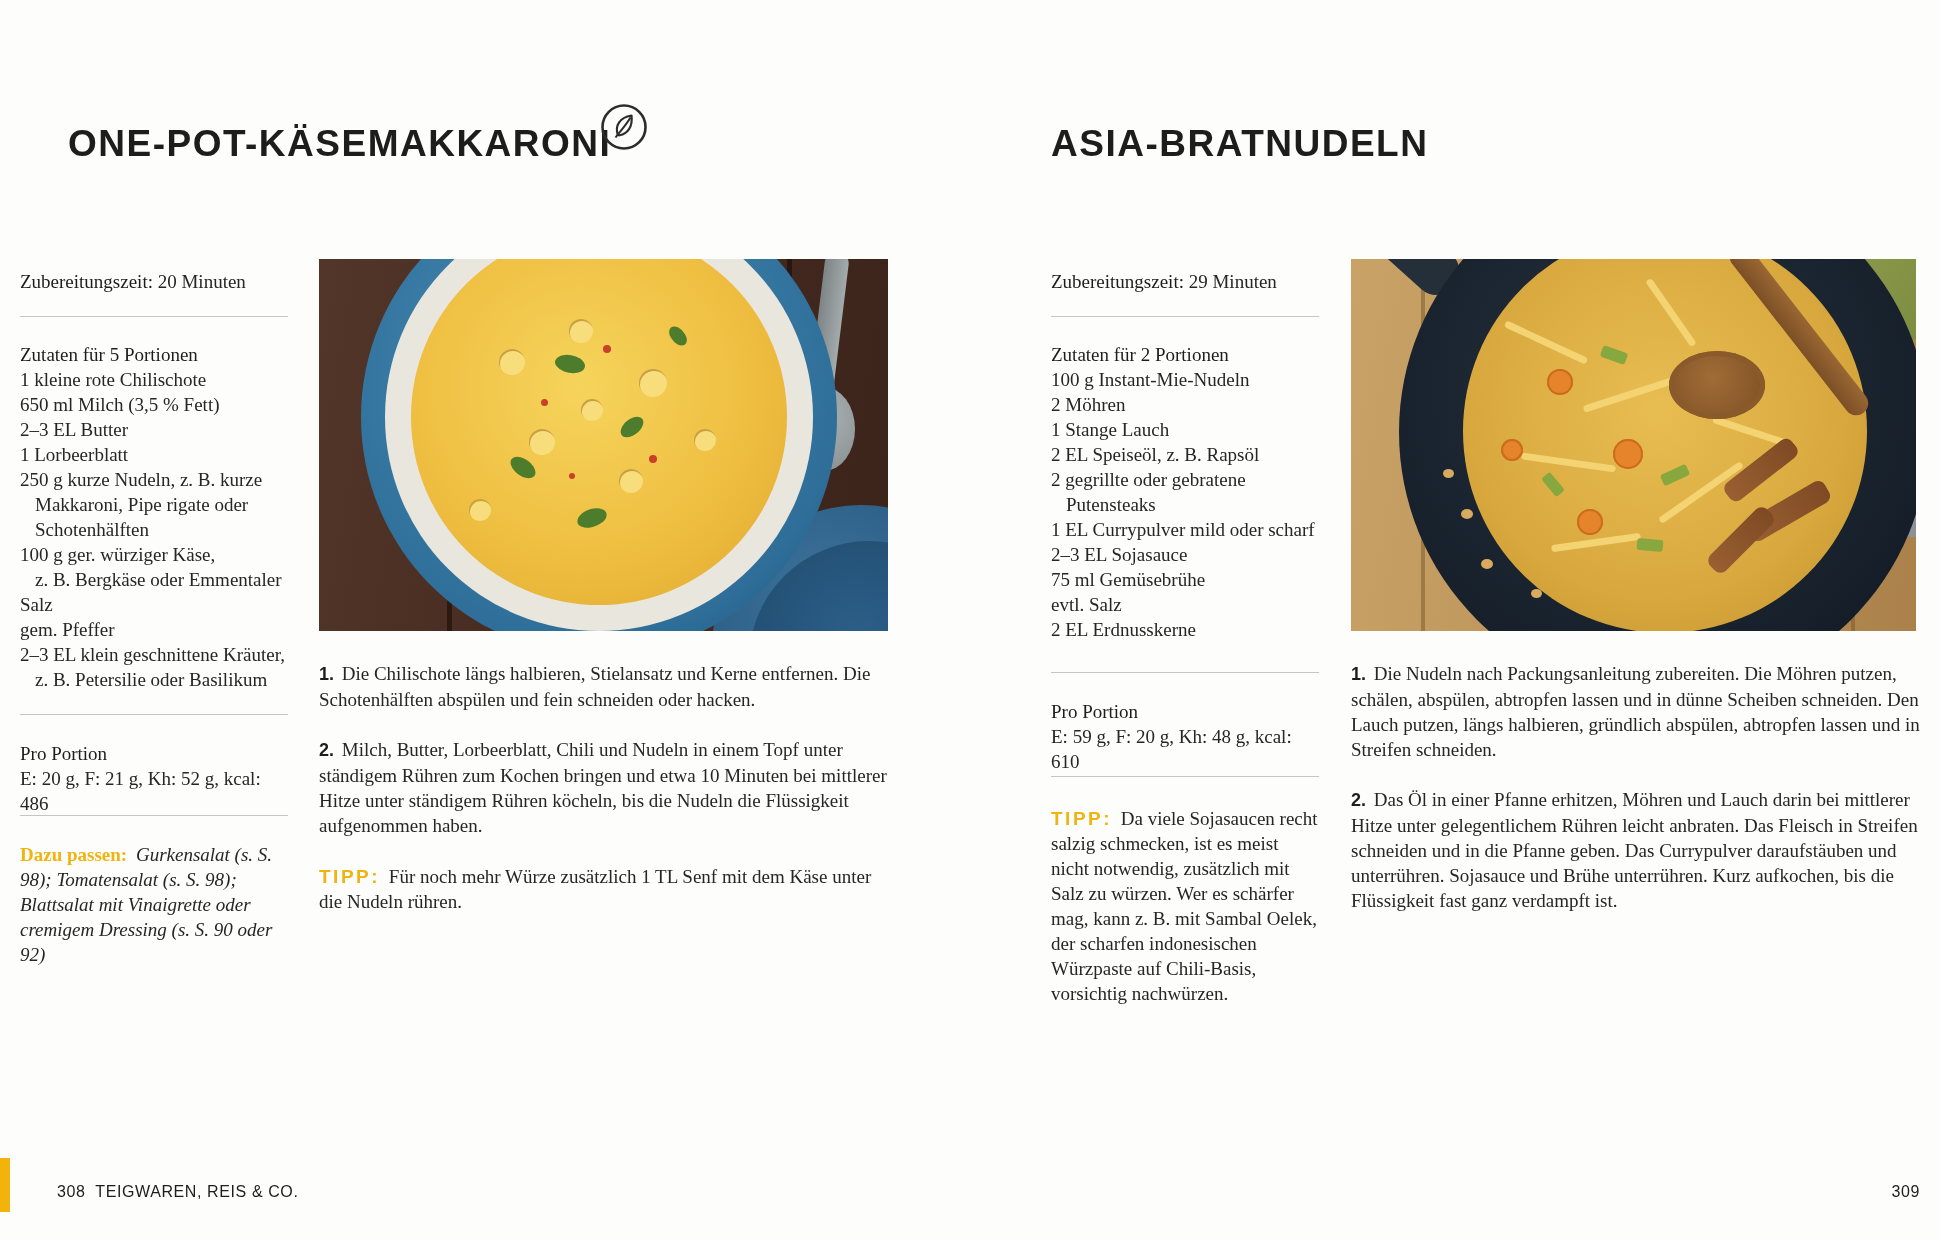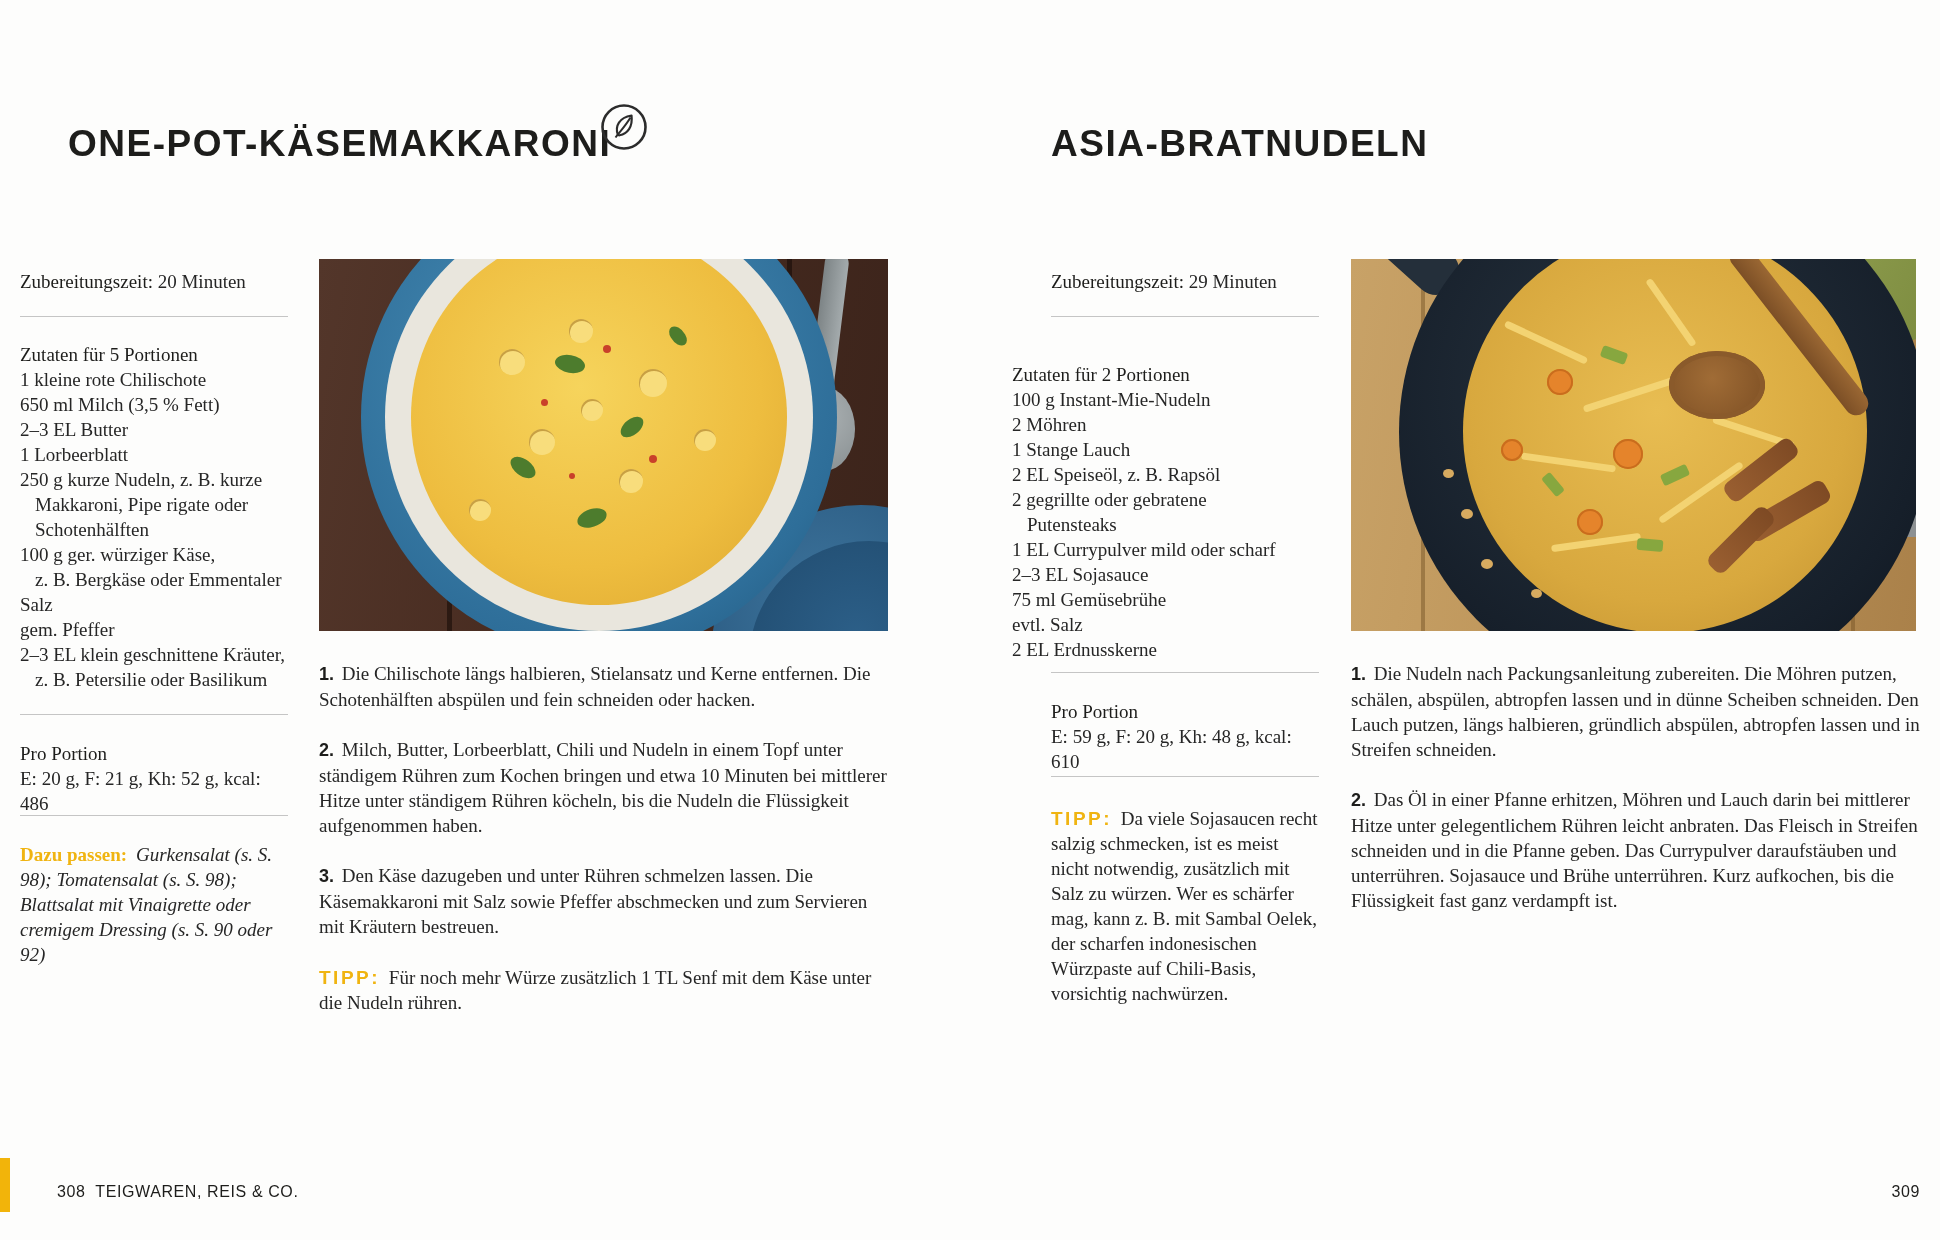--- a/index.html
+++ b/index.html
@@ -134,33 +134,32 @@
     <div class="basil" style="left:348px;top:70px;width:22px;height:14px;transform:rotate(60deg);"></div>
     <div class="chili" style="left:284px;top:86px;width:8px;height:8px;"></div>
     <div class="chili" style="left:222px;top:140px;width:7px;height:7px;"></div>
     <div class="chili" style="left:330px;top:196px;width:8px;height:8px;"></div>
     <div class="chili" style="left:250px;top:214px;width:6px;height:6px;"></div>
   </div>
 
   <div class="steps" style="left:319px;top:661px;">
     <p class="step"><span class="num">1.</span> <span>Die Chilischote längs halbieren, Stielansatz und Kerne entfernen. Die Schotenhälften abspülen und fein schneiden oder hacken.</span></p>
     <p class="step"><span class="num">2.</span> <span>Milch, Butter, Lorbeerblatt, Chili und Nudeln in einem Topf unter ständigem Rühren zum Kochen bringen und etwa 10 Minuten bei mittlerer Hitze unter ständigem Rühren köcheln, bis die Nudeln die Flüssigkeit aufgenommen haben.</span></p>
-    <p class="step"><span class="num">3.</span> <span>Den Käse dazugeben und unter Rühren schmelzen lassen. Die Käsemakkaroni mit Salz sowie Pfeffer abschmecken und zum Servieren mit Kräutern bestreuen.</span></p>
     <p class="step tipblock"><span class="tiplabel">TIPP:</span> <span>Für noch mehr Würze zusätzlich 1 TL Senf mit dem Käse unter die Nudeln rühren.</span></p>
   </div>
 
   <h1 class="title" style="left:1051px;top:98px;">ASIA-BRATNUDELN</h1>
 
   <div class="sb" style="left:1051px;top:269px;">
     <span class="b">Zubereitungszeit:</span>
     <span>29 Minuten</span>
   </div>
   <div class="rule" style="left:1051px;top:316px;"></div>
 
-  <div class="sb ing" style="left:1012px;top:342px;margin-top:20px;">
+  <div class="sb ing" style="left:1051px;top:342px;">
     <div class="b">Zutaten für 2 Portionen</div>
     <div>100 g Instant-Mie-Nudeln</div>
     <div>2 Möhren</div>
     <div>1 Stange Lauch</div>
     <div>2 EL Speiseöl, z. B. Rapsöl</div>
     <div>2 gegrillte oder gebratene</div>
     <div class="ind">Putensteaks</div>
     <div>1 EL Currypulver mild oder scharf</div>
     <div>2–3 EL Sojasauce</div>
     <div>75 ml Gemüsebrühe</div>

